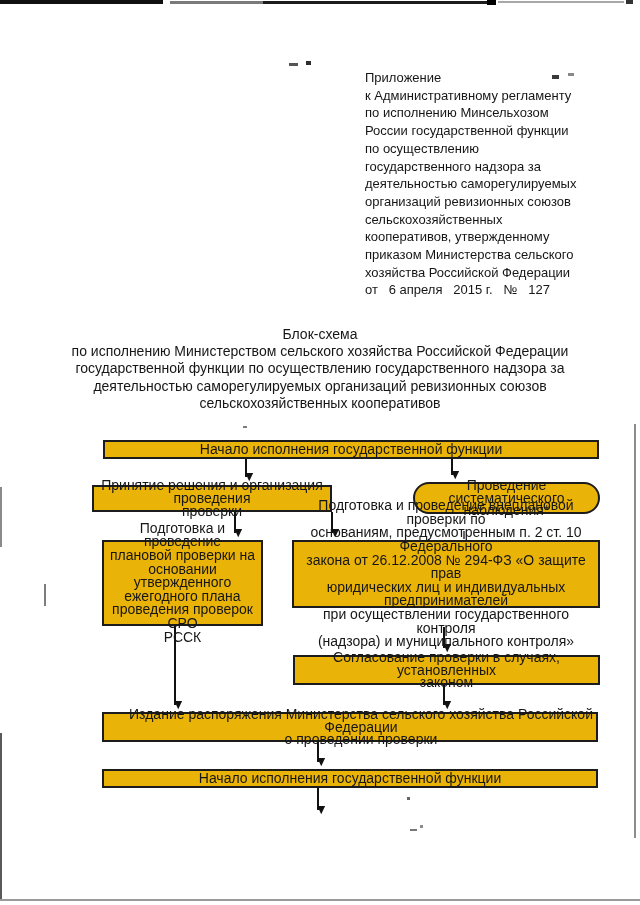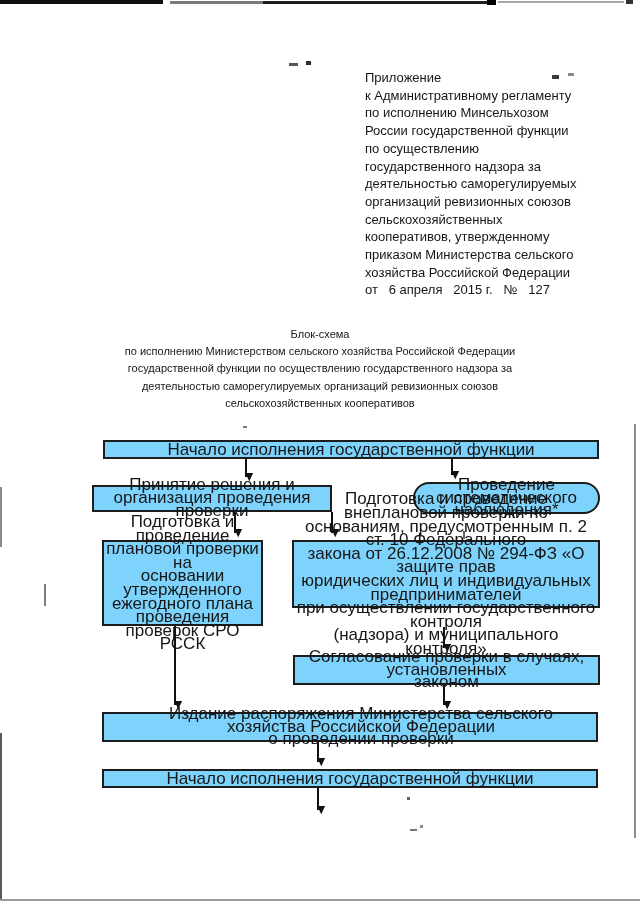--- a/index.html
+++ b/index.html
@@ -12,29 +12,29 @@
   .art{position:absolute;}
   
   .appendix{
     position:absolute; left:365px; top:69px; width:228px;
     font-size:13px; line-height:17.7px; text-align:left;
   }
   .appendix .ln{white-space:pre;}
   
   .doc-title{
     position:absolute; left:30px; top:326px; width:580px;
-    font-size:11px; line-height:17.2px; text-align:center;
+    font-size:14px; line-height:17.2px; text-align:center;
   }
   
   .box{
     position:absolute; box-sizing:border-box;
-    border:2px solid #1c1c1c; background:#7dd3fc;
+    border:2px solid #1c1c1c; background:#eab308;
     display:flex; align-items:center; justify-content:center;
     text-align:center; white-space:pre-line;
-    font-size:17px; line-height:13.6px; padding:0 2px;
+    font-size:14px; line-height:13.6px; padding:0 2px;
   }
   .box.tight{line-height:12.8px;}
   svg.arrows{position:absolute; left:0; top:0; width:640px; height:905px; pointer-events:none;}
 </style>
 </head>
 <body>
 
 <div class="page">
 
   <div class="art" style="left:0;top:0;width:163px;height:4px;background:#101010;"></div>

